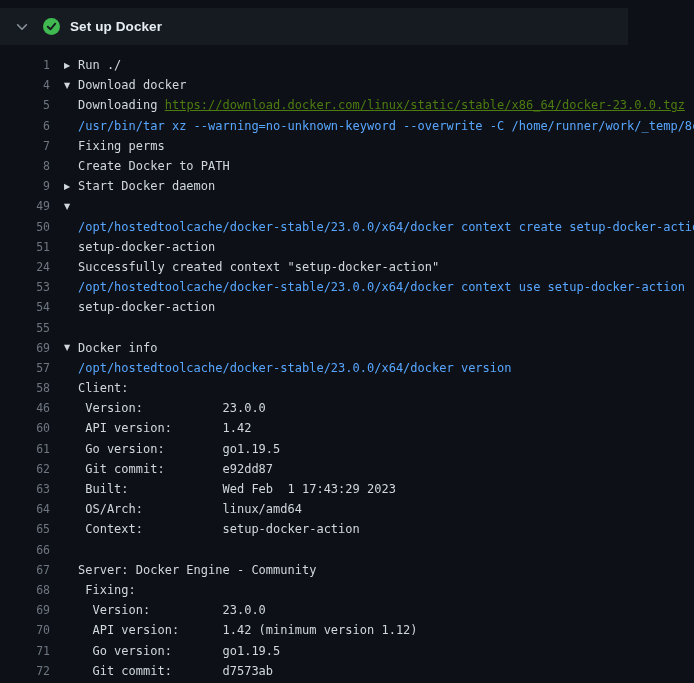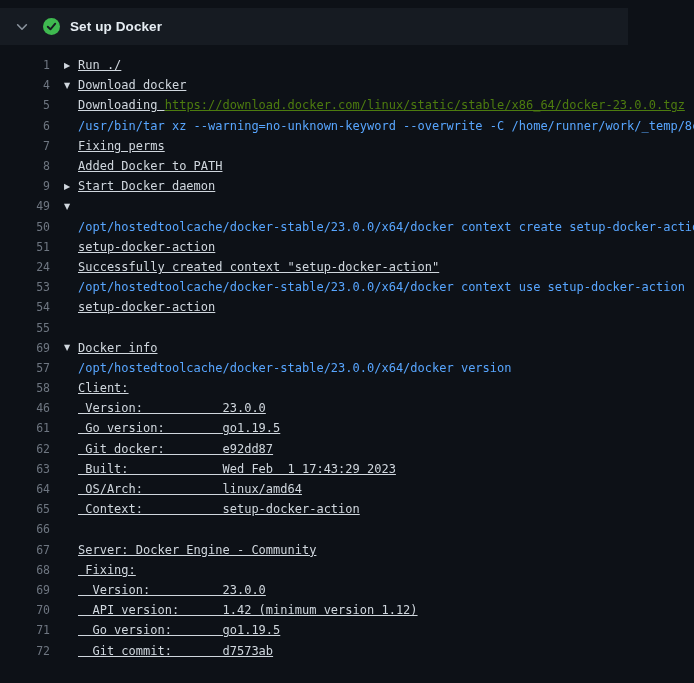--- a/index.html
+++ b/index.html
@@ -24,21 +24,21 @@
   .row{display:flex;white-space:pre;height:20.2px;align-items:center;}
   .num{
     flex:none;width:50px;text-align:right;color:#6e7681;
     font-size:11.5px;cursor:pointer;
   }
   .content{flex:1;display:flex;align-items:center;overflow:hidden;padding-left:14px;white-space:pre;}
   .arrow{
     flex:none;display:inline-block;width:14px;font-size:8px;color:#d0d7de;
     font-family:"DejaVu Sans",sans-serif;cursor:pointer;
   }
-  .seg-plain{color:#d0d7de;text-decoration:underline;}
+  .seg-plain{color:#d0d7de;}
   .seg-cmd{color:#58a6ff;}
   .seg-link{color:#4d7c0f;text-decoration:underline;cursor:pointer;}
 </style>
 </head>
 <body>
 
 <div class="step-header">
   <span class="chev">
     <svg width="14" height="14" viewBox="0 0 16 16">
       <path d="M3 5.5 L8 10.5 L13 5.5" fill="none" stroke="#8b949e" stroke-width="1.8" stroke-linecap="round" stroke-linejoin="round"></path>
@@ -53,35 +53,36 @@
   <span class="step-title">Set up Docker</span>
 </div>
 
 <div class="log">
   <div>
       <div class="row"><span class="num">1</span><span class="content"><span class="arrow">▶</span><span class="seg-plain">Run ./</span></span></div>
       <div class="row"><span class="num">4</span><span class="content"><span class="arrow">▼</span><span class="seg-plain">Download docker</span></span></div>
       <div class="row"><span class="num">5</span><span class="content"><span class="arrow"></span><span class="seg-plain">Downloading </span><span class="seg-link">https://download.docker.com/linux/static/stable/x86_64/docker-23.0.0.tgz</span></span></div>
       <div class="row"><span class="num">6</span><span class="content"><span class="arrow"></span><span class="seg-cmd">/usr/bin/tar xz --warning=no-unknown-keyword --overwrite -C /home/runner/work/_temp/8c93c53b</span></span></div>
       <div class="row"><span class="num">7</span><span class="content"><span class="arrow"></span><span class="seg-plain">Fixing perms</span></span></div>
-      <div class="row"><span class="num">8</span><span class="content"><span class="arrow"></span><span class="seg-plain">Added Docker to PATH</span></span></div>
+      <div class="row"><span class="num">8</span><span class="content"><span class="arrow"></span><span class="seg-plain">Create Docker to PATH</span></span></div>
       <div class="row"><span class="num">9</span><span class="content"><span class="arrow">▶</span><span class="seg-plain">Start Docker daemon</span></span></div>
       <div class="row"><span class="num">49</span><span class="content"><span class="arrow">▼</span></span></div>
       <div class="row"><span class="num">50</span><span class="content"><span class="arrow"></span><span class="seg-cmd">/opt/hostedtoolcache/docker-stable/23.0.0/x64/docker context create setup-docker-action</span></span></div>
       <div class="row"><span class="num">51</span><span class="content"><span class="arrow"></span><span class="seg-plain">setup-docker-action</span></span></div>
       <div class="row"><span class="num">24</span><span class="content"><span class="arrow"></span><span class="seg-plain">Successfully created context "setup-docker-action"</span></span></div>
       <div class="row"><span class="num">53</span><span class="content"><span class="arrow"></span><span class="seg-cmd">/opt/hostedtoolcache/docker-stable/23.0.0/x64/docker context use setup-docker-action</span></span></div>
       <div class="row"><span class="num">54</span><span class="content"><span class="arrow"></span><span class="seg-plain">setup-docker-action</span></span></div>
       <div class="row"><span class="num">55</span></div>
       <div class="row"><span class="num">69</span><span class="content"><span class="arrow">▼</span><span class="seg-plain">Docker info</span></span></div>
       <div class="row"><span class="num">57</span><span class="content"><span class="arrow"></span><span class="seg-cmd">/opt/hostedtoolcache/docker-stable/23.0.0/x64/docker version</span></span></div>
       <div class="row"><span class="num">58</span><span class="content"><span class="arrow"></span><span class="seg-plain">Client:</span></span></div>
       <div class="row"><span class="num">46</span><span class="content"><span class="arrow"></span><span class="seg-plain"> Version:           23.0.0</span></span></div>
+      <div class="row"><span class="num">60</span><span class="content"><span class="arrow"></span><span class="seg-plain"> API version:       1.42</span></span></div>
       <div class="row"><span class="num">61</span><span class="content"><span class="arrow"></span><span class="seg-plain"> Go version:        go1.19.5</span></span></div>
-      <div class="row"><span class="num">62</span><span class="content"><span class="arrow"></span><span class="seg-plain"> Git docker:        e92dd87</span></span></div>
+      <div class="row"><span class="num">62</span><span class="content"><span class="arrow"></span><span class="seg-plain"> Git commit:        e92dd87</span></span></div>
       <div class="row"><span class="num">63</span><span class="content"><span class="arrow"></span><span class="seg-plain"> Built:             Wed Feb  1 17:43:29 2023</span></span></div>
       <div class="row"><span class="num">64</span><span class="content"><span class="arrow"></span><span class="seg-plain"> OS/Arch:           linux/amd64</span></span></div>
       <div class="row"><span class="num">65</span><span class="content"><span class="arrow"></span><span class="seg-plain"> Context:           setup-docker-action</span></span></div>
       <div class="row"><span class="num">66</span><span class="content"><span class="arrow"></span></span></div>
       <div class="row"><span class="num">67</span><span class="content"><span class="arrow"></span><span class="seg-plain">Server: Docker Engine - Community</span></span></div>
       <div class="row"><span class="num">68</span><span class="content"><span class="arrow"></span><span class="seg-plain"> Fixing:</span></span></div>
       <div class="row"><span class="num">69</span><span class="content"><span class="arrow"></span><span class="seg-plain">  Version:          23.0.0</span></span></div>
       <div class="row"><span class="num">70</span><span class="content"><span class="arrow"></span><span class="seg-plain">  API version:      1.42 (minimum version 1.12)</span></span></div>
       <div class="row"><span class="num">71</span><span class="content"><span class="arrow"></span><span class="seg-plain">  Go version:       go1.19.5</span></span></div>
       <div class="row"><span class="num">72</span><span class="content"><span class="arrow"></span><span class="seg-plain">  Git commit:       d7573ab</span></span></div>

